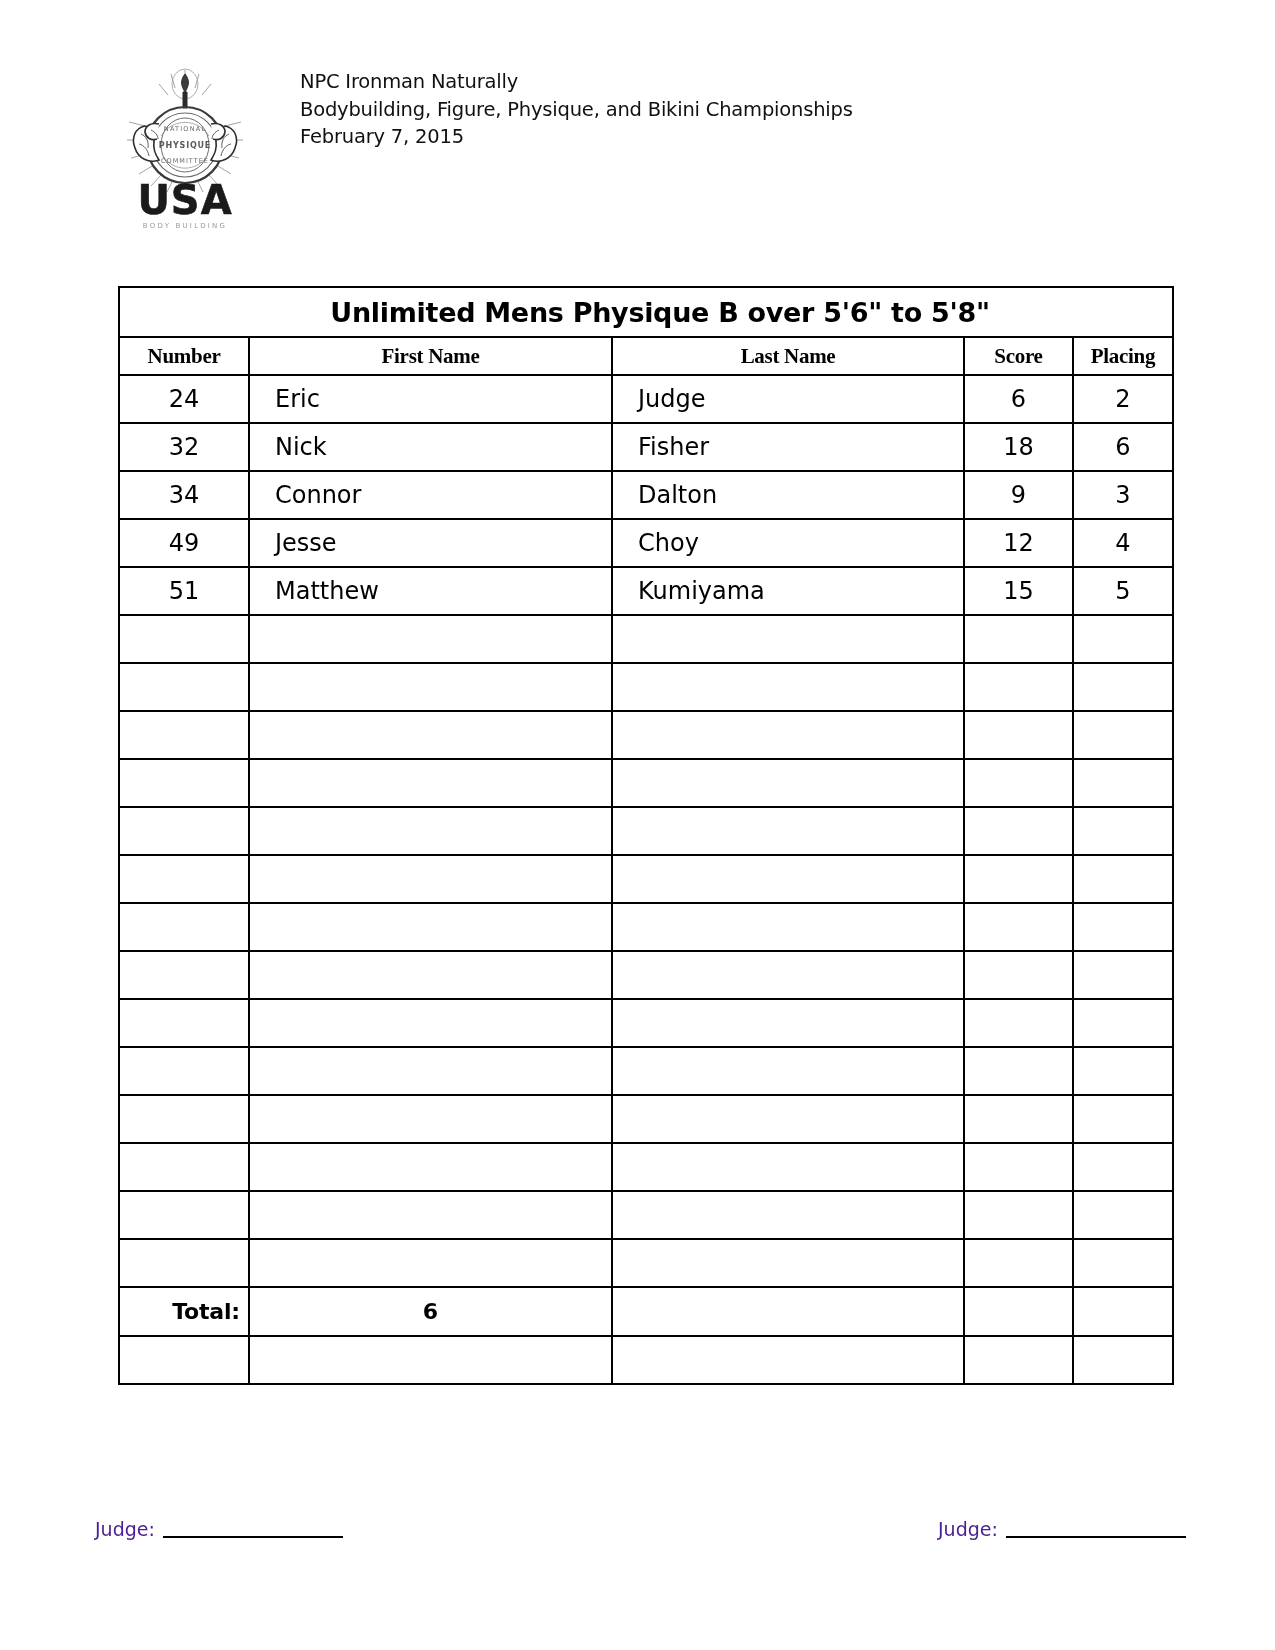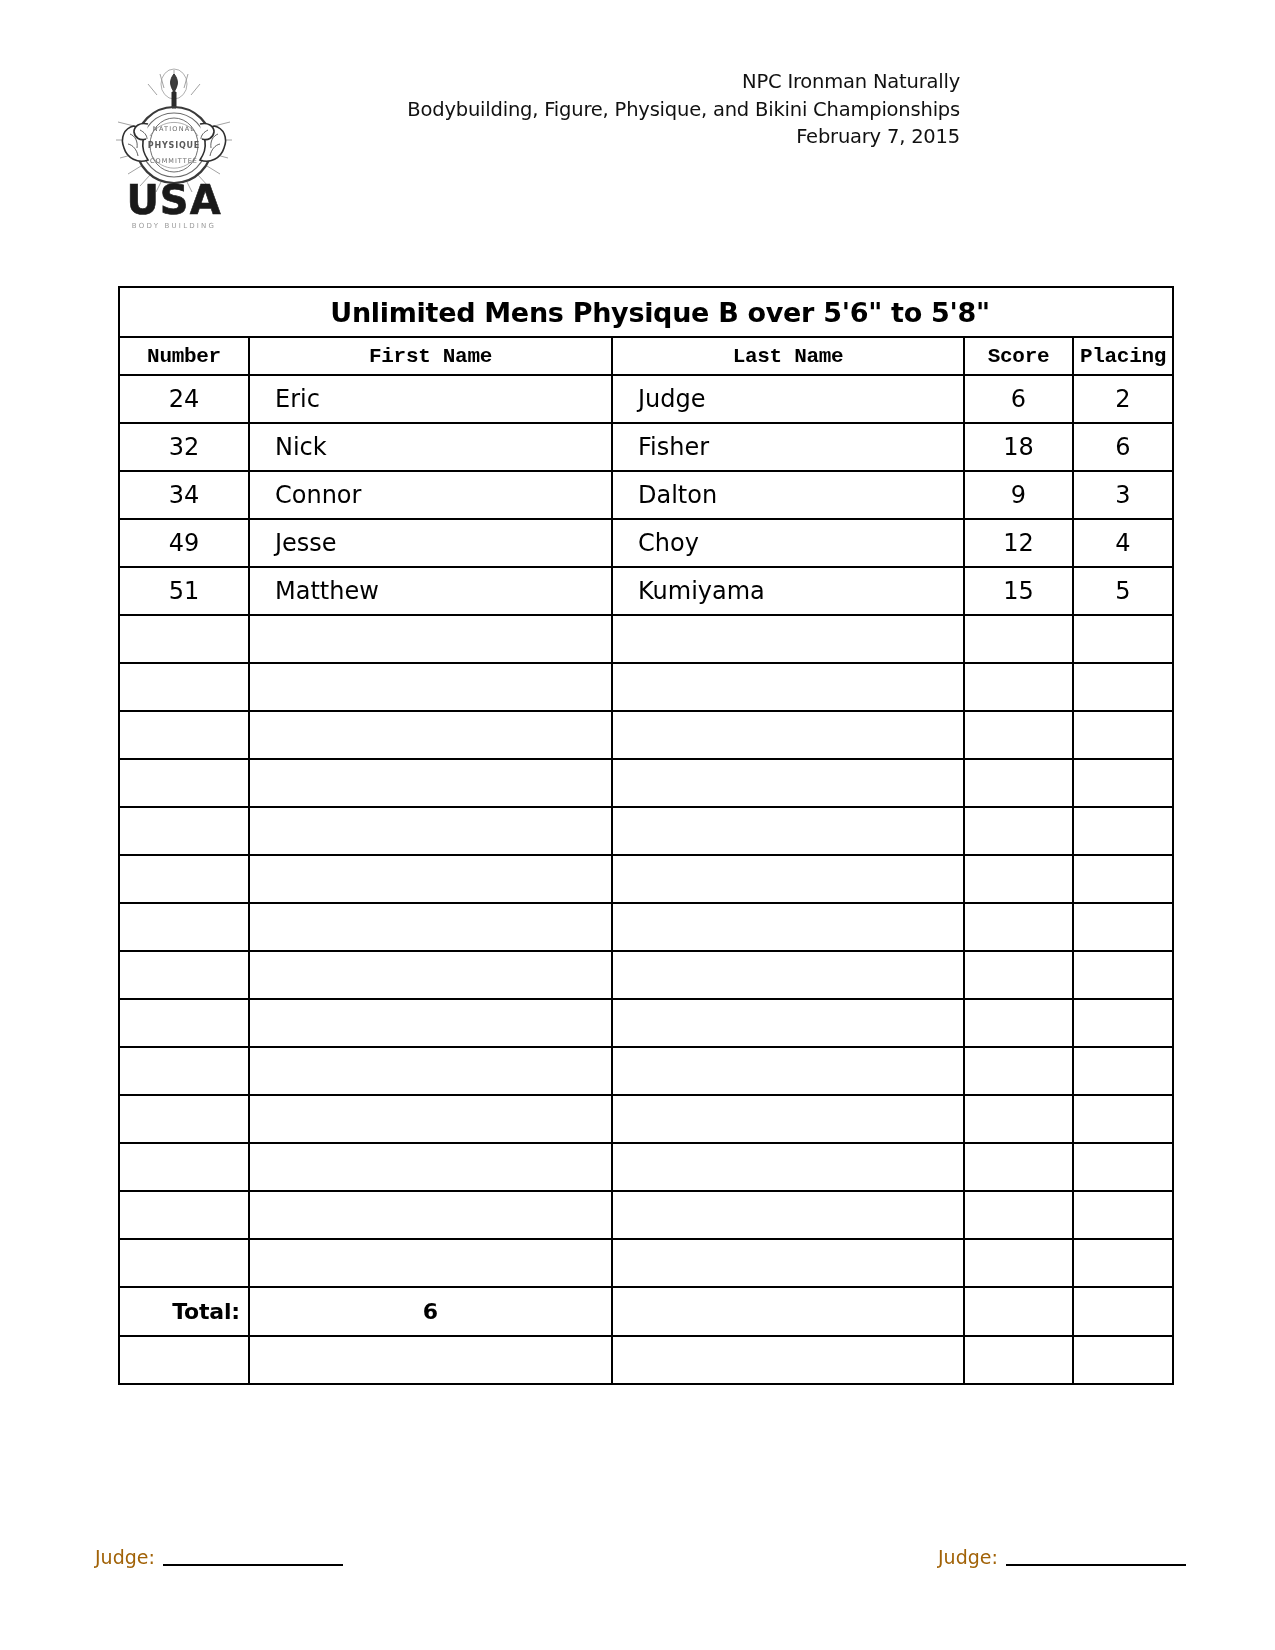--- a/index.html
+++ b/index.html
@@ -20,33 +20,33 @@
   .page-header {
     position: absolute;
     top: 0;
     left: 0;
     width: 1275px;
     height: 250px;
   }
 
   .logo {
     position: absolute;
-    left: 104px;
+    left: 115px;
     top: 62px;
     width: 140px;
     height: 175px;
   }
   .logo svg { display: block; }
 
   .header-text {
     position: absolute;
     left: 300px;
     top: 68px;
     width: 660px;
-    text-align: right;
+    text-align: left;
     line-height: 1.42;
   }
   .header-text .hline {
     font-size: 19.5px;
     font-family: "DejaVu Sans", sans-serif;
     color: #111;
     white-space: nowrap;
     letter-spacing: -0.2px;
   }
 
@@ -82,21 +82,21 @@
     letter-spacing: -0.3px;
     font-family: "DejaVu Sans", sans-serif;
     padding-left: 28px;
   }
 
   .col-head-row td {
     height: 36px;
     text-align: center;
     font-size: 21px;
     font-weight: bold;
-    font-family: Liberation Mono, monospace;
+    font-family: Liberation Serif, serif;
     letter-spacing: -0.3px;
     margin-top: 13px;
   }
 
   .data-row td {
     height: 46px;
     font-size: 24px;
     font-family: "DejaVu Sans", sans-serif;
     border-radius: 6px;
   }
@@ -129,23 +129,22 @@
     position: absolute;
     left: 0;
     top: 1518px;
     width: 1275px;
     height: 60px;
   }
   .judge {
     position: absolute;
     font-size: 19px;
     font-family: "DejaVu Sans", sans-serif;
-    color: #a16207;
+    color: #4c1d95;
     white-space: nowrap;
-    margin-top: 28px;
   }
   .judge-left  { left: 95px;  top: 0; }
   .judge-right { left: 938px; top: 0; }
   .judge .rule {
     display: inline-block;
     width: 180px;
     border-bottom: 2px solid #000;
     margin-left: 8px;
     vertical-align: -2px;
     height: 15px;

